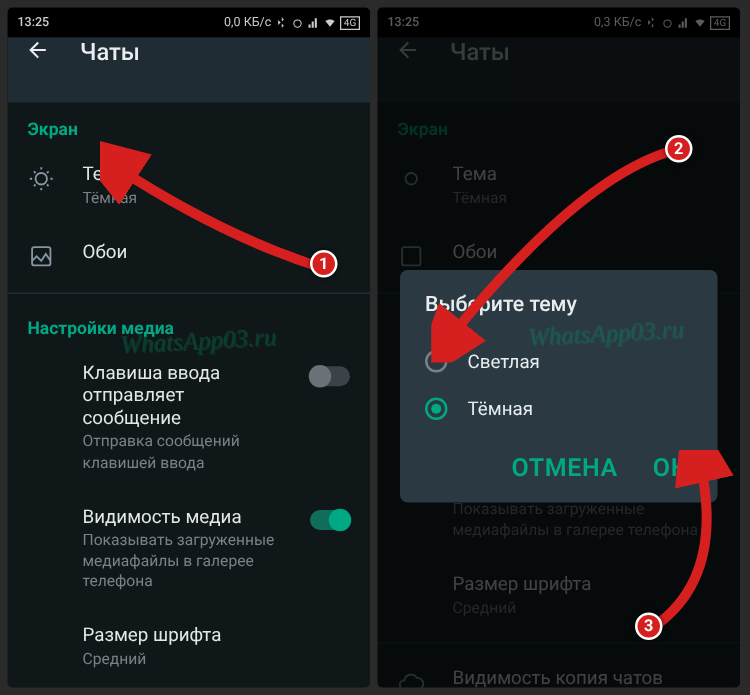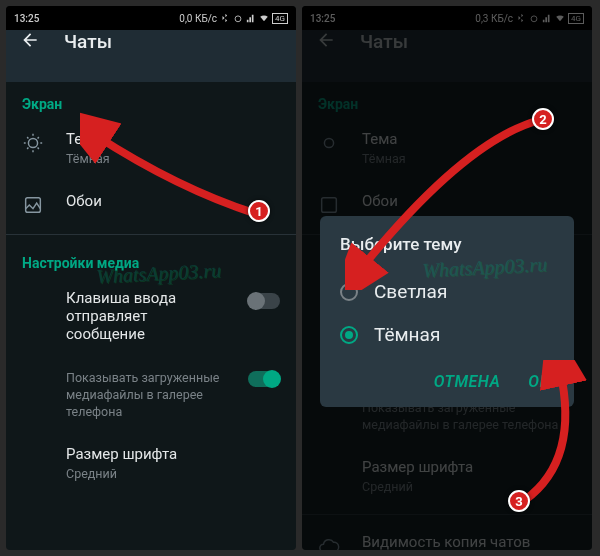--- a/index.html
+++ b/index.html
@@ -98,29 +98,28 @@
   }
   .radio {
     width: 18px; height: 18px; border-radius: 50%;
     border: 2px solid #7a8287; position: relative; flex-shrink: 0;
   }
   .radio.checked { border-color: #00a884; }
   .radio.checked::after {
     content: ''; position: absolute; inset: 3px; border-radius: 50%;
     background: #00a884;
   }
-  .radio-label { font-size: 19px; }
+  .radio-label { font-size: 15px; }
   .dialog-actions {
     display: flex; justify-content: flex-end; gap: 28px;
     margin-top: 10px; padding: 6px 4px;
   }
   .dialog-btn {
-    color: #00a884; font-size: 16px; font-weight: 600; letter-spacing: 0.5px;
+    color: #00a884; font-size: 20px; font-weight: 600; letter-spacing: 0.5px;
     cursor: pointer;
-    font-style: italic;
   }
   .watermark {
     position: absolute; color: #00a884; opacity: 0.25;
     font-family: cursive; font-size: 20px; font-style: italic;
     pointer-events: none;
     text-shadow: 1px 1px 0 #0a4; transform: rotate(-3deg);
   }
   .arrow {
     position: absolute; pointer-events: none; z-index: 50;
   }
@@ -188,29 +187,31 @@
         </div>
       </div>
 
       <div class="divider"></div>
       <div class="section-label">Настройки медиа</div>
 
       <div class="row">
         <div class="icon"></div>
         <div class="texts">
           <div class="label">Клавиша ввода отправляет сообщение</div>
+          <div class="sub">Отправка сообщений клавишей ввода</div>
         </div>
         <div class="toggle">
             <div class="knob"></div>
           </div>
       </div>
 
       <div class="row">
         <div class="icon"></div>
         <div class="texts">
+          <div class="label">Видимость медиа</div>
           <div class="sub">Показывать загруженные медиафайлы в галерее телефона</div>
         </div>
         <div class="toggle on">
             <div class="knob"></div>
           </div>
       </div>
 
       <div class="row">
         <div class="icon"></div>
         <div class="texts">

